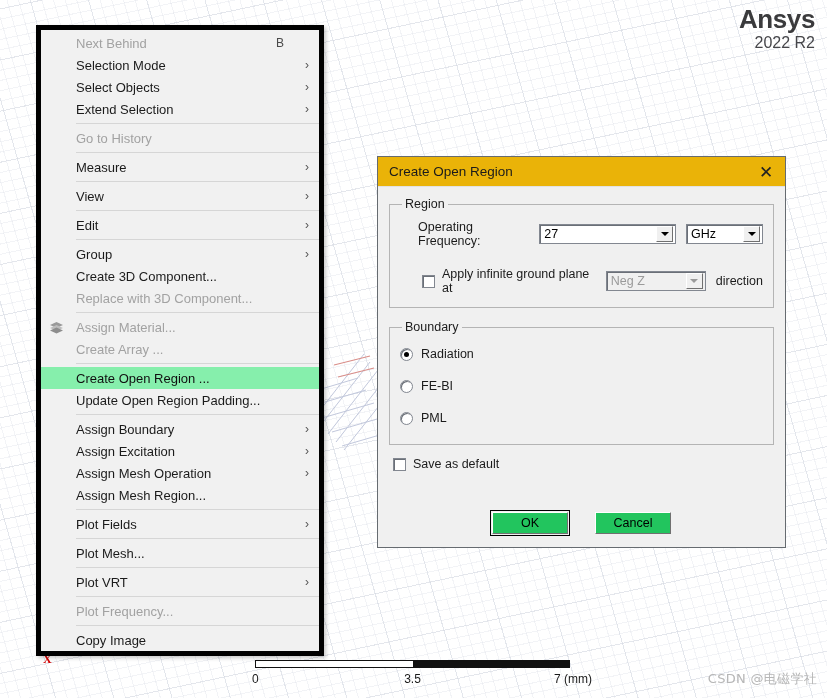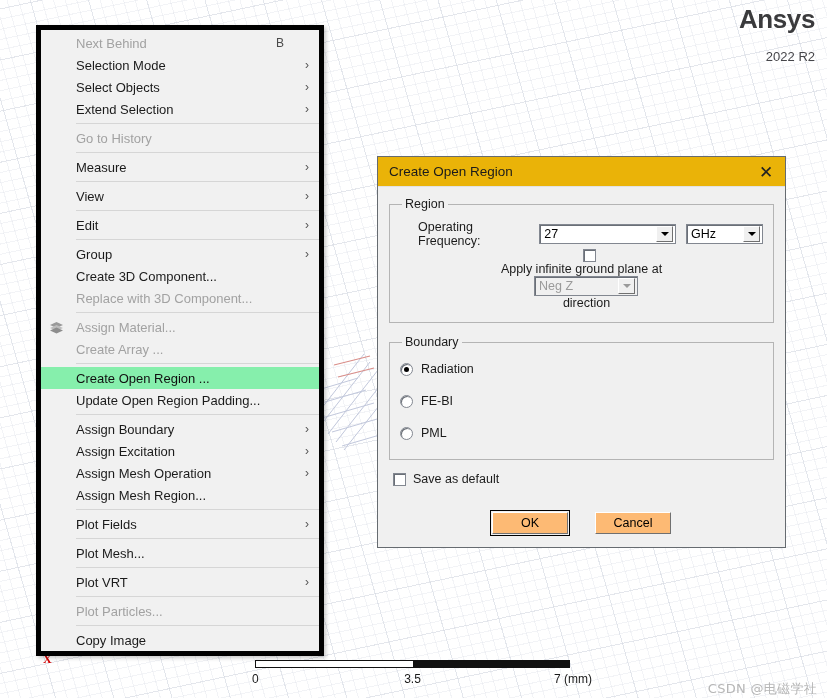--- a/index.html
+++ b/index.html
@@ -46,21 +46,21 @@
   }
 
   
   #brand { position: absolute; right: 12px; top: 6px; text-align: right; }
   #brand .name {
     font-size: 26px; font-weight: bold; color: #3a3a3c;
     letter-spacing: -0.4px; line-height: 1;
     font-family: "Liberation Sans", sans-serif;
   }
   #brand .ver {
-    font-size: 13px; color: #46464a; margin-top: 18px; line-height: 1;
+    font-size: 16px; color: #46464a; margin-top: 3px; line-height: 1;
     font-family: "Liberation Sans", sans-serif;
   }
 
   
   #scalebar { position: absolute; left: 255px; top: 660px; width: 315px; }
   #scalebar .bar { display: flex; height: 8px; border: 1px solid #111; }
   #scalebar .bar .half { flex: 1 1 50%; }
   #scalebar .bar .white { background: #ffffff; }
   #scalebar .bar .black { background: #111111; }
   #scalebar .ticks {
@@ -68,21 +68,21 @@
     font-size: 12px; color: #1a1a1a;
     font-family: "Liberation Sans", sans-serif;
   }
   #scalebar .ticks span { position: absolute; top: 0; white-space: nowrap; }
   #scalebar .t0 { left: -3px; }
   #scalebar .t1 { left: 50%; transform: translateX(-50%); }
   #scalebar .t2 { right: -22px; }
 
   
   #watermark {
-    position: absolute; right: 10px; bottom: 0;
+    position: absolute; right: 10px; bottom: 10px;
     font-size: 13px; color: #b6b6b6; letter-spacing: .3px;
     font-family: "DejaVu Sans", sans-serif;
   }
 
   
   #ctxmenu {
     position: absolute; left: 36px; top: 25px;
     width: 288px; height: 631px;
     background: #f1f1f1;
     border: 5px solid #000000;
@@ -132,21 +132,21 @@
   fieldset.grp {
     border: 1px solid #b4b4b4;
     margin: 0 0 12px 0; padding: 9px 10px 12px 10px;
   }
   fieldset.grp legend {
     font-size: 12.5px; color: #1b1b1b; padding: 0 3px; margin-left: 2px;
     font-family: "Liberation Sans", sans-serif;
   }
 
   .row { display: flex; align-items: center; }
-  .row + .row { margin-top: 1px; flex-direction: column; }
+  .row + .row { margin-top: 19px; }
   .lblt { font-size: 12.5px; color: #1b1b1b; }
 
   
   .combo {
     position: relative; height: 20px; background: #ffffff;
     border: 1px solid #828790;
     box-shadow: inset 1px 1px 0 #6a6f77;
     display: flex; align-items: center;
   }
   .combo .val {
@@ -200,21 +200,21 @@
   #save-row { display: flex; align-items: center; margin: 4px 0 0 4px; }
 
   #btnrow {
     position: absolute; left: 0; right: 0; bottom: 14px;
     display: flex; justify-content: center; gap: 27px;
   }
   .wbtn {
     width: 76px; height: 22px;
     display: flex; align-items: center; justify-content: center;
     font-size: 12.5px; color: #000;
-    background: #fdba74;
+    background: #22c55e;
     border: 1px solid #707070;
     border-top-color: #ffffff; border-left-color: #ffffff;
     font-family: "Liberation Sans", sans-serif;
     cursor: default;
   }
   .wbtn.default { outline: 1px solid #000; outline-offset: 1px; }
 </style>
 </head>
 <body>
 
@@ -354,21 +354,21 @@
     <div class="mi">
       <span class="lbl">Plot Mesh...</span>
     </div>
     <div class="msep"></div>
     <div class="mi">
       <span class="lbl">Plot VRT</span>
       <span class="arrow">›</span>
     </div>
     <div class="msep"></div>
     <div class="mi disabled">
-      <span class="lbl">Plot Particles...</span>
+      <span class="lbl">Plot Frequency...</span>
     </div>
     <div class="msep"></div>
     <div class="mi">
       <span class="lbl">Copy Image</span>
     </div>
   </div>
 
 <div id="dialog">
   <div id="dlg-title">
     <div class="ttext">Create Open Region</div>

